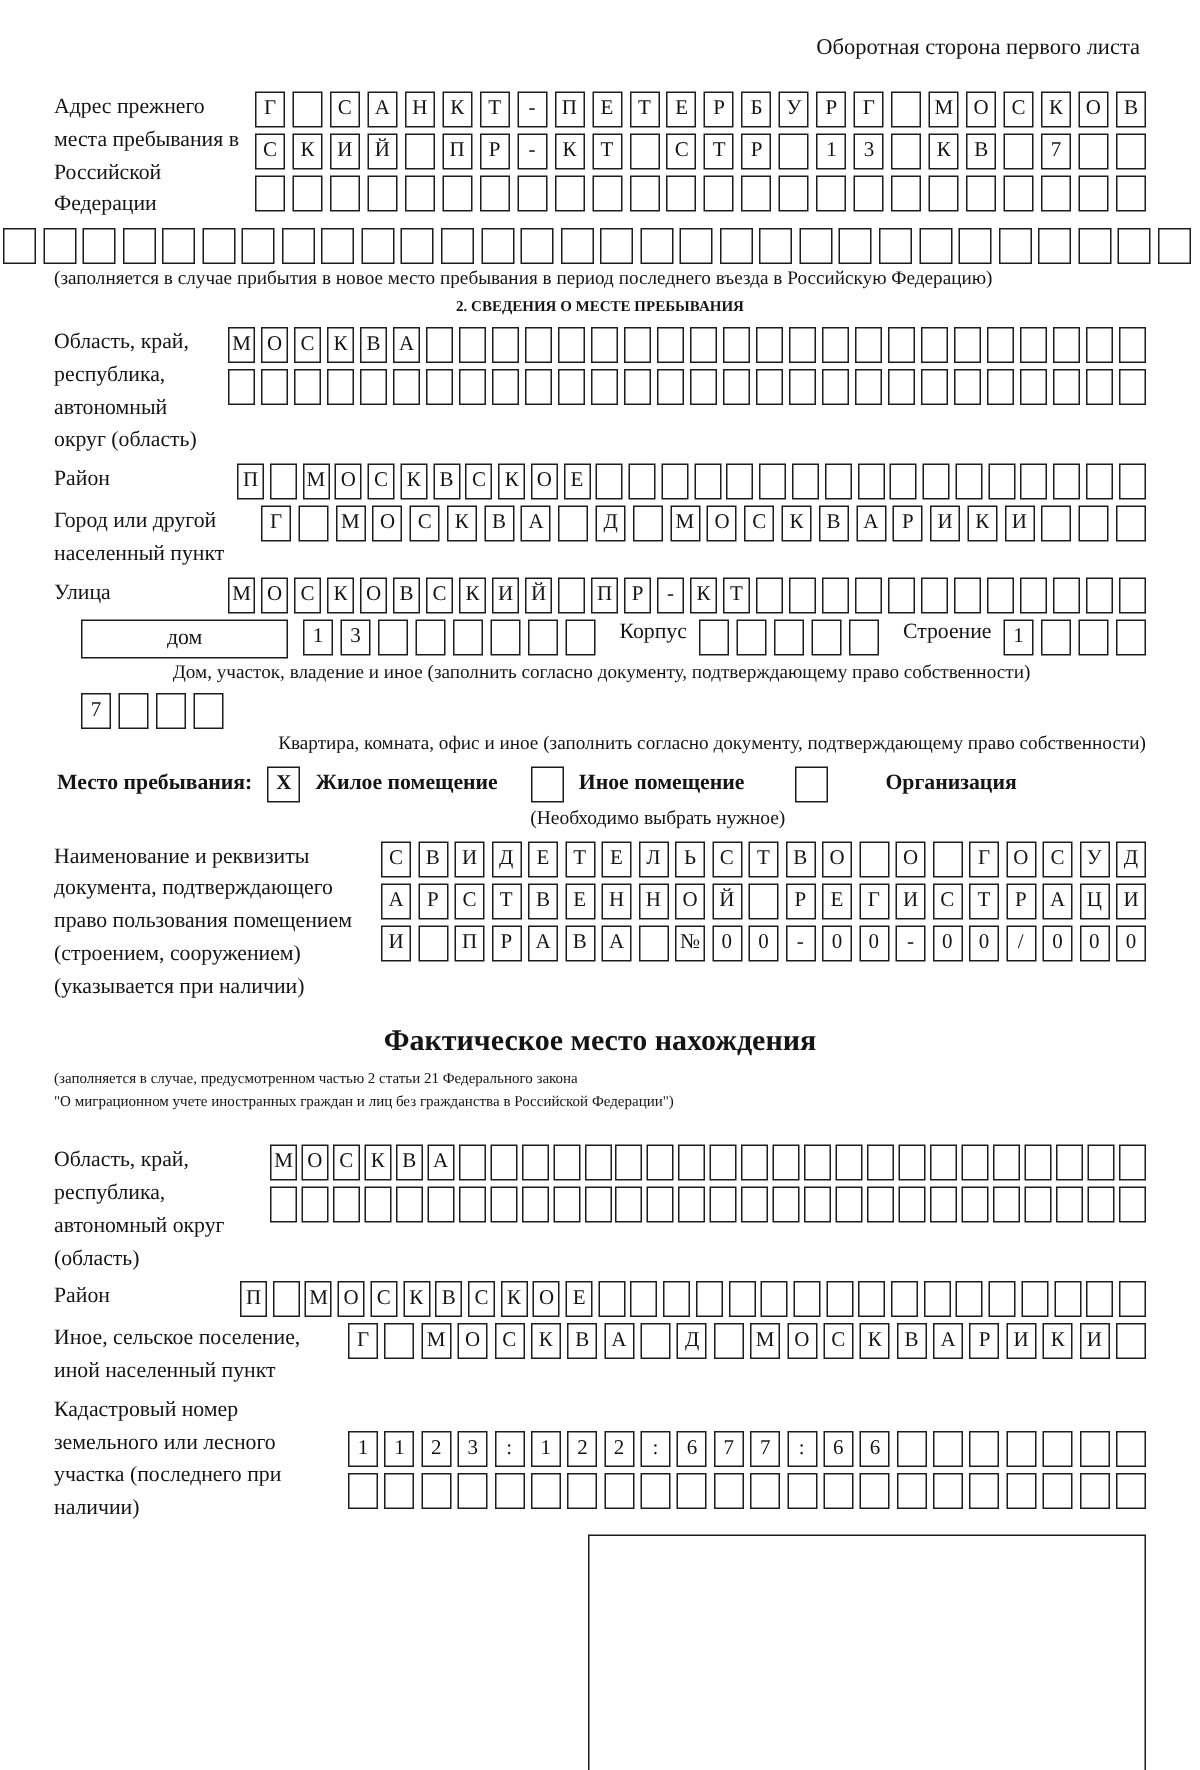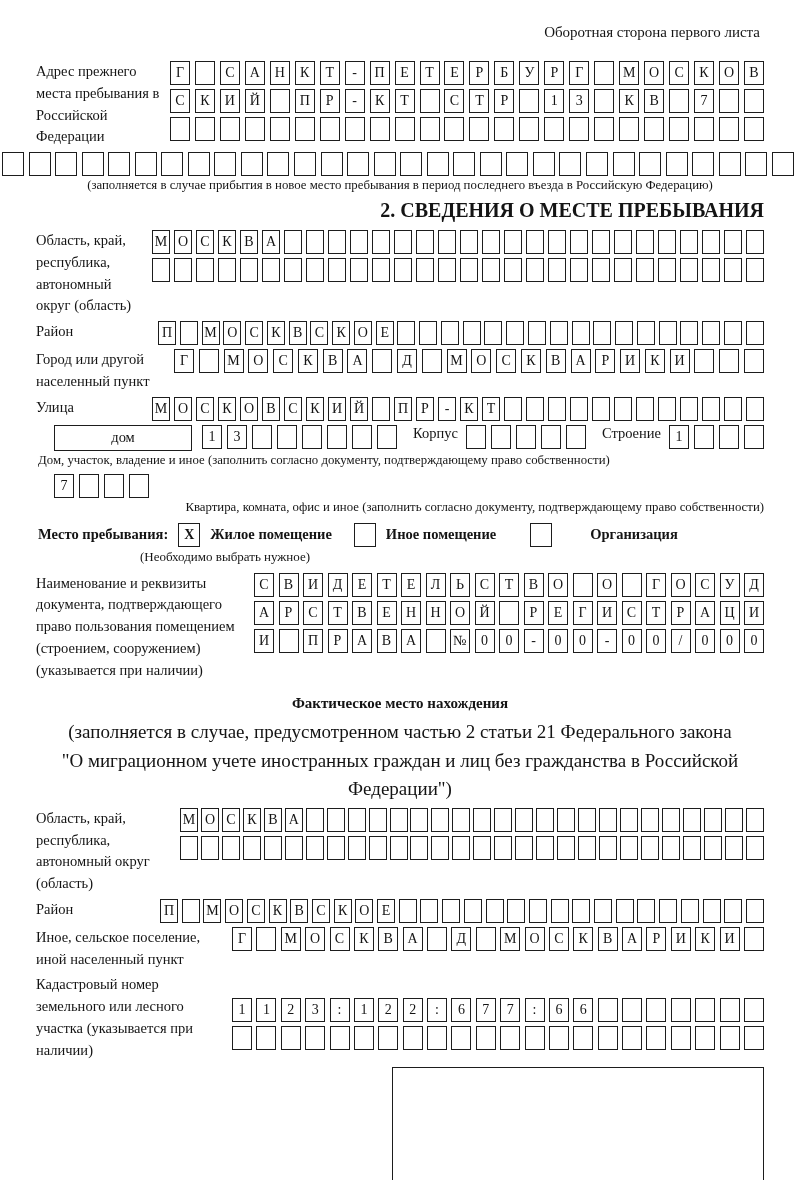--- a/index.html
+++ b/index.html
@@ -9,33 +9,33 @@
   .formrow{display:flex;align-items:flex-start;margin-bottom:4px;}
   .label{font-size:14.5px;line-height:1.5;flex-shrink:0;box-sizing:border-box;padding-right:6px;}
   .rowstack{flex:1;display:flex;flex-direction:column;gap:4px;}
   .cellrow{display:flex;justify-content:space-between;flex:1;min-width:0;}
   .cell{width:20px;height:24px;border:1.7px solid #1d1d1d;box-sizing:border-box;
         display:flex;align-items:center;justify-content:center;
         font-size:14px;flex-shrink:0;background:#fff;}
   .cw18 .cell{width:18px;}
   .cw22 .cell{width:22px;}
   .fullrow{margin:2px 0 2px -34px;width:792px;display:flex;justify-content:space-between;}
-  .caption{font-size:12.8px;text-align:center;margin:2px 0 6px 0;}
-  .sect-title{font-size:20px;font-weight:bold;text-align:right;margin:6px 0 8px 0;}
+  .caption{font-size:12.8px;text-align:left;margin:2px 0 6px 0;}
+  .sect-title{font-size:10px;font-weight:bold;text-align:center;margin:6px 0 8px 0;}
   .gaprow{display:flex;align-items:flex-start;margin:2px 0 2px 18px;}
   .wbox{border:1.7px solid #1d1d1d;height:26px;display:flex;align-items:center;
         justify-content:center;font-size:14.5px;box-sizing:border-box;margin-right:10px;}
   .gapcells{display:flex;gap:5px;margin-right:10px;}
   .inline-label{font-size:14.5px;margin:0 8px 0 6px;white-space:nowrap;}
   .chk{width:22px;height:24px;border:1.7px solid #1d1d1d;box-sizing:border-box;display:flex;
        align-items:center;justify-content:center;font-size:14px;margin:0 10px;}
   .stayrow{display:flex;align-items:center;margin:8px 0 0 2px;font-size:14.5px;font-weight:bold;}
   .note-small{font-size:13px;text-align:center;margin:2px 0 8px 0;}
-  .fact-title{font-size:15px;font-weight:bold;text-align:center;margin:14px 0 6px 0;}
-  .fact-note{font-size:19px;text-align:center;line-height:1.5;margin-bottom:4px;}
+  .fact-title{font-size:20px;font-weight:bold;text-align:center;margin:14px 0 6px 0;}
+  .fact-note{font-size:10px;line-height:1.5;margin-bottom:21px;}
   .confirm-wrap{width:372px;margin-left:auto;margin-right:0;margin-top:6px;}
   .confirm-box{width:372px;height:176px;border:1.8px solid #1d1d1d;box-sizing:border-box;}
 </style>
 </head>
 <body>
 
 <div class="page">
 
   <div class="hdr">Оборотная сторона первого листа</div>
 
@@ -343,42 +343,42 @@
         <span class="cell"></span>
       </div>
     <span class="inline-label">Строение</span>
     <div class="gapcells" style="margin-right:0">
         <span class="cell">1</span>
         <span class="cell"></span>
         <span class="cell"></span>
         <span class="cell"></span>
       </div>
   </div>
-  <div class="caption" style="text-align:left;margin-left:2px">Дом, участок, владение и иное (заполнить согласно документу, подтверждающему право собственности)</div>
+  <div class="caption" style="text-align:center;margin-left:2px">Дом, участок, владение и иное (заполнить согласно документу, подтверждающему право собственности)</div>
 
   <div class="gaprow">
     <div class="gapcells">
         <span class="cell">7</span>
         <span class="cell"></span>
         <span class="cell"></span>
         <span class="cell"></span>
       </div>
   </div>
   <div class="caption" style="text-align:right;margin-left:2px">Квартира, комната, офис и иное (заполнить согласно документу, подтверждающему право собственности)</div>
 
   <div class="stayrow">
     <span>Место пребывания:</span>
     <span class="chk">X</span>
     <span>Жилое помещение</span>
     <span class="chk" style="margin-left:22px"></span>
     <span>Иное помещение</span>
     <span class="chk" style="margin-left:34px"></span>
     <span style="margin-left:28px">Организация</span>
   </div>
-  <div class="note-small" style="text-align:left;margin-left:104px">(Необходимо выбрать нужное)</div>
+  <div class="note-small" style="text-align:center;margin-left:77px">(Необходимо выбрать нужное)</div>
 
   <div class="formrow">
     <div class="label" style="width:218px">Наименование и реквизиты документа, подтверждающего право пользования помещением (строением, сооружением) (указывается при наличии)</div>
     <div class="rowstack">
       <div class="cellrow">
           <span class="cell">С</span>
           <span class="cell">В</span>
           <span class="cell">И</span>
           <span class="cell">Д</span>
           <span class="cell">Е</span>
@@ -576,21 +576,21 @@
         <span class="cell">А</span>
         <span class="cell">Р</span>
         <span class="cell">И</span>
         <span class="cell">К</span>
         <span class="cell">И</span>
         <span class="cell"></span>
       </div>
   </div>
 
   <div class="formrow">
-    <div class="label" style="width:196px">Кадастровый номер земельного или лесного участка (указывается при наличии)</div>
+    <div class="label" style="width:196px">Кадастровый номер земельного или лесного участка (последнего при наличии)</div>
     <div class="rowstack" style="padding-top:24px">
       <div class="cellrow">
           <span class="cell">1</span>
           <span class="cell">1</span>
           <span class="cell">2</span>
           <span class="cell">3</span>
           <span class="cell">:</span>
           <span class="cell">1</span>
           <span class="cell">2</span>
           <span class="cell">2</span>

